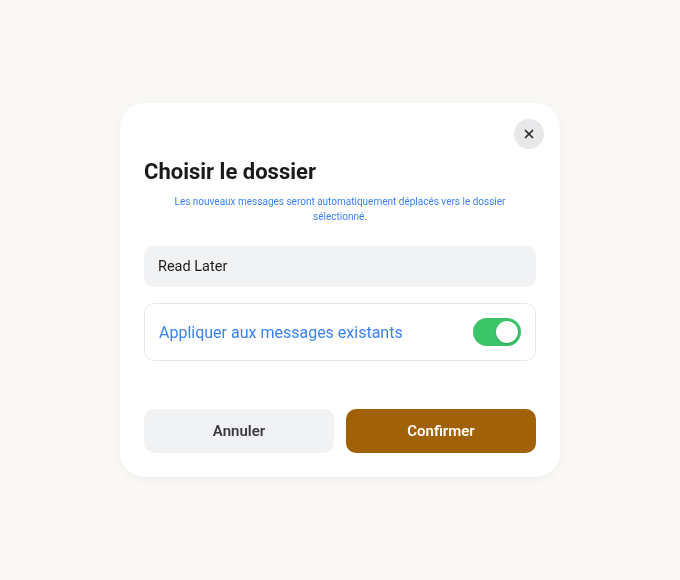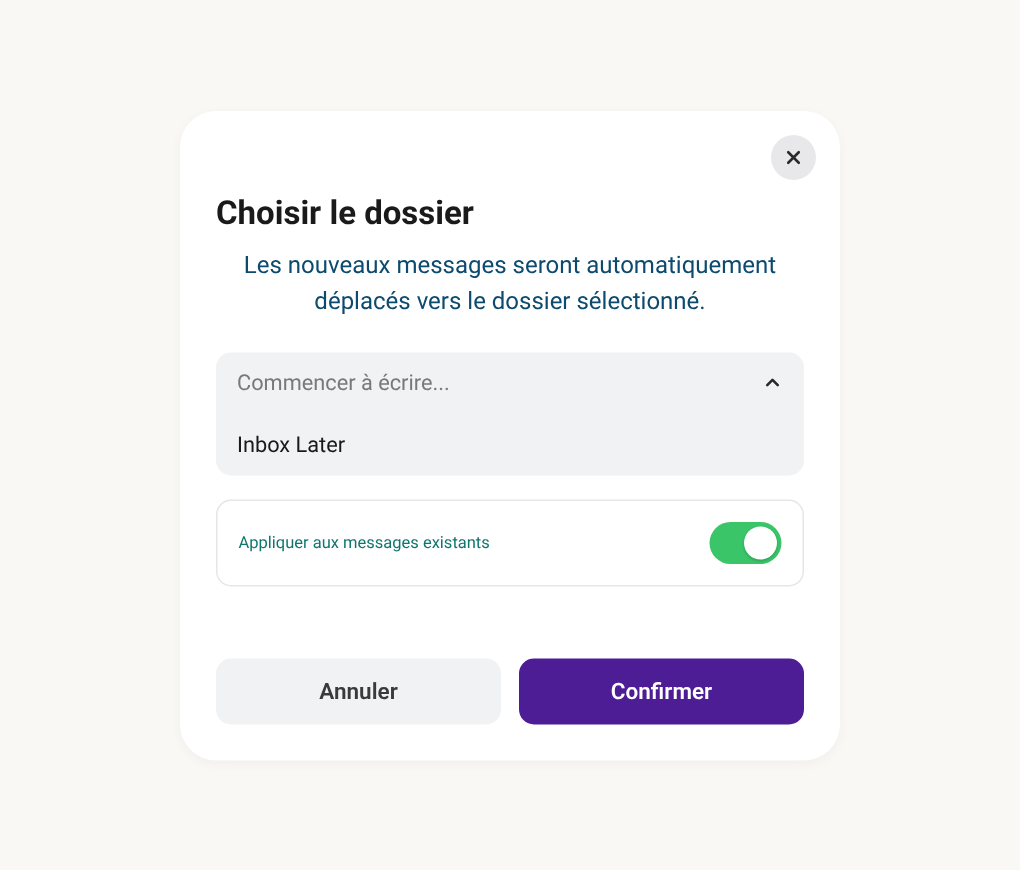--- a/index.html
+++ b/index.html
@@ -46,22 +46,22 @@
     .title {
       text-align: left;
       font-size: 22px;
       font-weight: 700;
       color: #1a1a1a;
       margin-top: 36px;
       margin-bottom: 10px;
     }
     .subtitle {
       text-align: center;
-      font-size: 16px;
-      color: #0c4a6e;
+      font-size: 10px;
+      color: #3b82f6;
       line-height: 1.5;
       margin-bottom: 22px;
       padding: 0 10px;
     }
     .select-box {
       background: #f1f2f4;
       border-radius: 10px;
       overflow: hidden;
     }
     .select-header {
@@ -104,22 +104,22 @@
     .toggle-row {
       margin-top: 16px;
       border: 1px solid #e6e6ea;
       border-radius: 10px;
       padding: 14px 14px;
       display: flex;
       align-items: center;
       justify-content: space-between;
     }
     .toggle-label {
-      font-size: 11px;
-      color: #0f766e;
+      font-size: 16px;
+      color: #3b82f6;
     }
     .toggle {
       width: 48px;
       height: 28px;
       background: #3ac569;
       border-radius: 14px;
       position: relative;
       cursor: pointer;
     }
     .toggle-knob {
@@ -145,46 +145,40 @@
       font-size: 15px;
       font-weight: 600;
       cursor: pointer;
       font-family: inherit;
     }
     .btn-cancel {
       background: #f1f2f4;
       color: #3a3a3e;
     }
     .btn-confirm {
-      background: #4c1d95;
+      background: #a16207;
       color: #fff;
     }
   </style>
 </head>
 <body>
 
 <div class="dialog">
   <button class="close-btn">
     <svg viewBox="0 0 24 24" fill="none" stroke="currentColor" stroke-width="3" stroke-linecap="round">
       <line x1="6" y1="6" x2="18" y2="18"></line>
       <line x1="18" y1="6" x2="6" y2="18"></line>
     </svg>
   </button>
 
   <h2 class="title">Choisir le dossier</h2>
   <p class="subtitle">Les nouveaux messages seront automatiquement déplacés vers le dossier sélectionné.</p>
 
   <div class="select-box">
-    <div class="select-header">
-      <input class="select-input" type="text" placeholder="Commencer à écrire..." style="">
-      <svg class="chevron" viewBox="0 0 24 24" fill="none" stroke="currentColor" stroke-width="3" stroke-linecap="round" stroke-linejoin="round">
-        <polyline points="6 15 12 9 18 15"></polyline>
-      </svg>
-    </div>
-    <div class="option">Inbox Later</div>
+    <div class="option">Read Later</div>
   </div>
 
   <div class="toggle-row">
     <span class="toggle-label">Appliquer aux messages existants</span>
     <div class="toggle">
       <div class="toggle-knob"></div>
     </div>
   </div>
 
   <div class="button-row">

